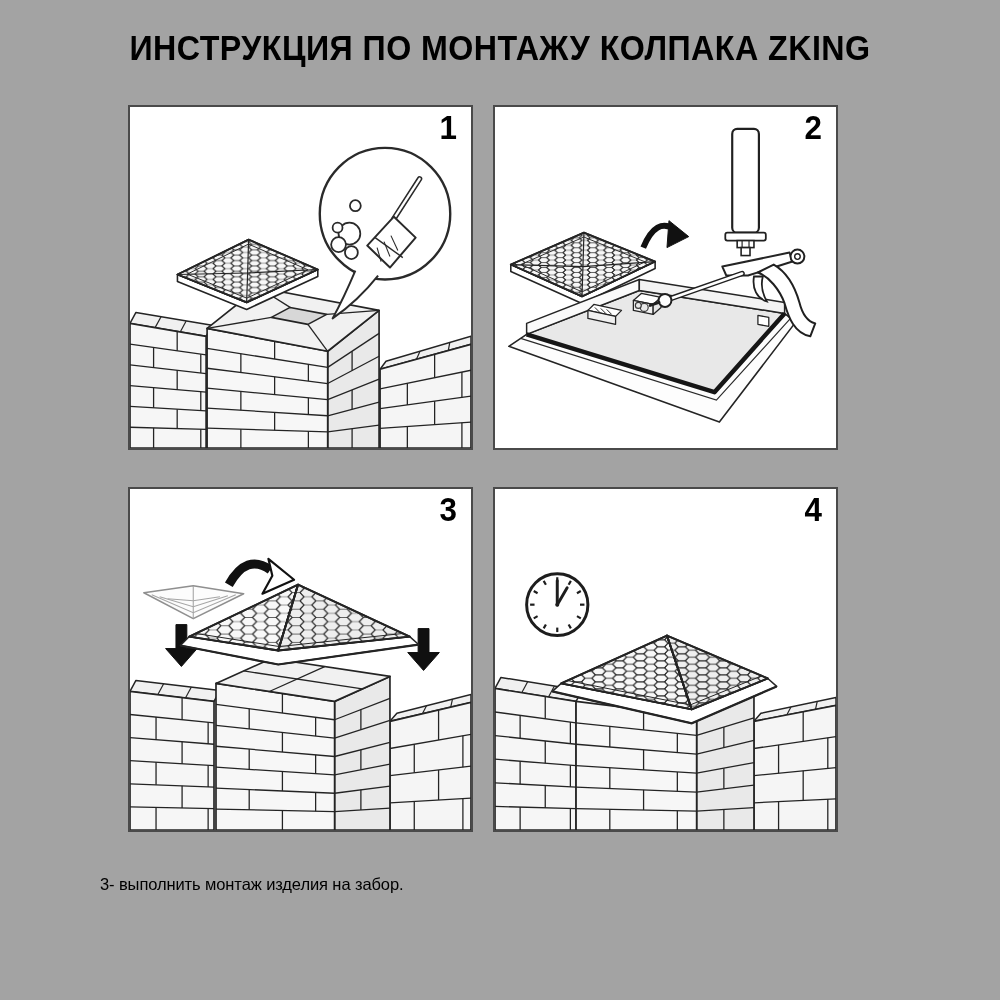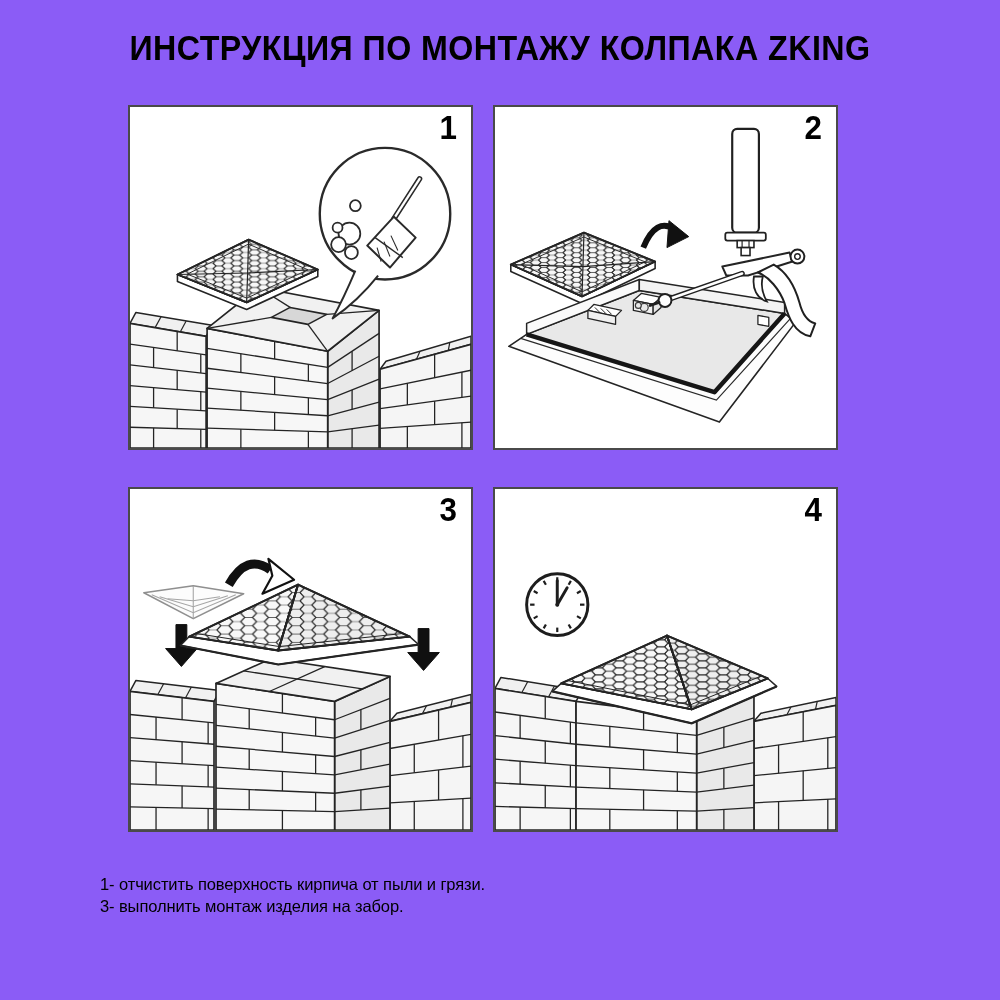--- a/index.html
+++ b/index.html
@@ -1,16 +1,16 @@
 <!DOCTYPE html>
 <html><head>
 <meta charset="utf-8">
 <style>
   html,body{margin:0;padding:0;background:#fff;}
-  #stage{position:relative;width:1000px;height:1000px;background:#8b5cf6;overflow:hidden;
+  #stage{position:relative;width:1000px;height:1000px;background:#a3a3a3;overflow:hidden;
          font-family:"Liberation Sans","DejaVu Sans",sans-serif;color:#000;}
   .title{position:absolute;top:28px;left:0;width:1000px;text-align:center;
          font-size:35px;font-weight:bold;letter-spacing:.5px;transform:scaleX(.92);
          white-space:nowrap;}
   .panel{position:absolute;width:345px;height:345px;border:2px solid #4a4a4a;
          background:#fff;box-sizing:border-box;}
   #panel1{left:128px;top:105px;}
   #panel2{left:493px;top:105px;}
   #panel3{left:128px;top:487px;}
   #panel4{left:493px;top:487px;}
@@ -403,17 +403,16 @@
           <polygon points="174.0,147.0 199.0,221.0 276.0,190.0" fill="url(#hx4)" stroke="#242424" stroke-width="1.9" stroke-linejoin="round"></polygon>
           <line x1="174" y1="147" x2="199" y2="221" stroke="#242424" stroke-width="2" stroke-linecap="butt"></line>
           <line x1="73.42" y1="192.12" x2="197.5" y2="216.56" stroke="#242424" stroke-width="1" stroke-linecap="butt"></line>
           <line x1="197.5" y1="216.56" x2="269.88" y2="187.42" stroke="#242424" stroke-width="1" stroke-linecap="butt"></line>
         </g>
       </svg>
   <div class="num">4</div>
 </div>
 
 <div class="footer">
-  <div>1- отчистить поверхность кирпича от пыли и грязи.</div>
   <div>3- выполнить монтаж изделия на забор.</div>
 </div>
 
 </div>
 
 </body></html>

